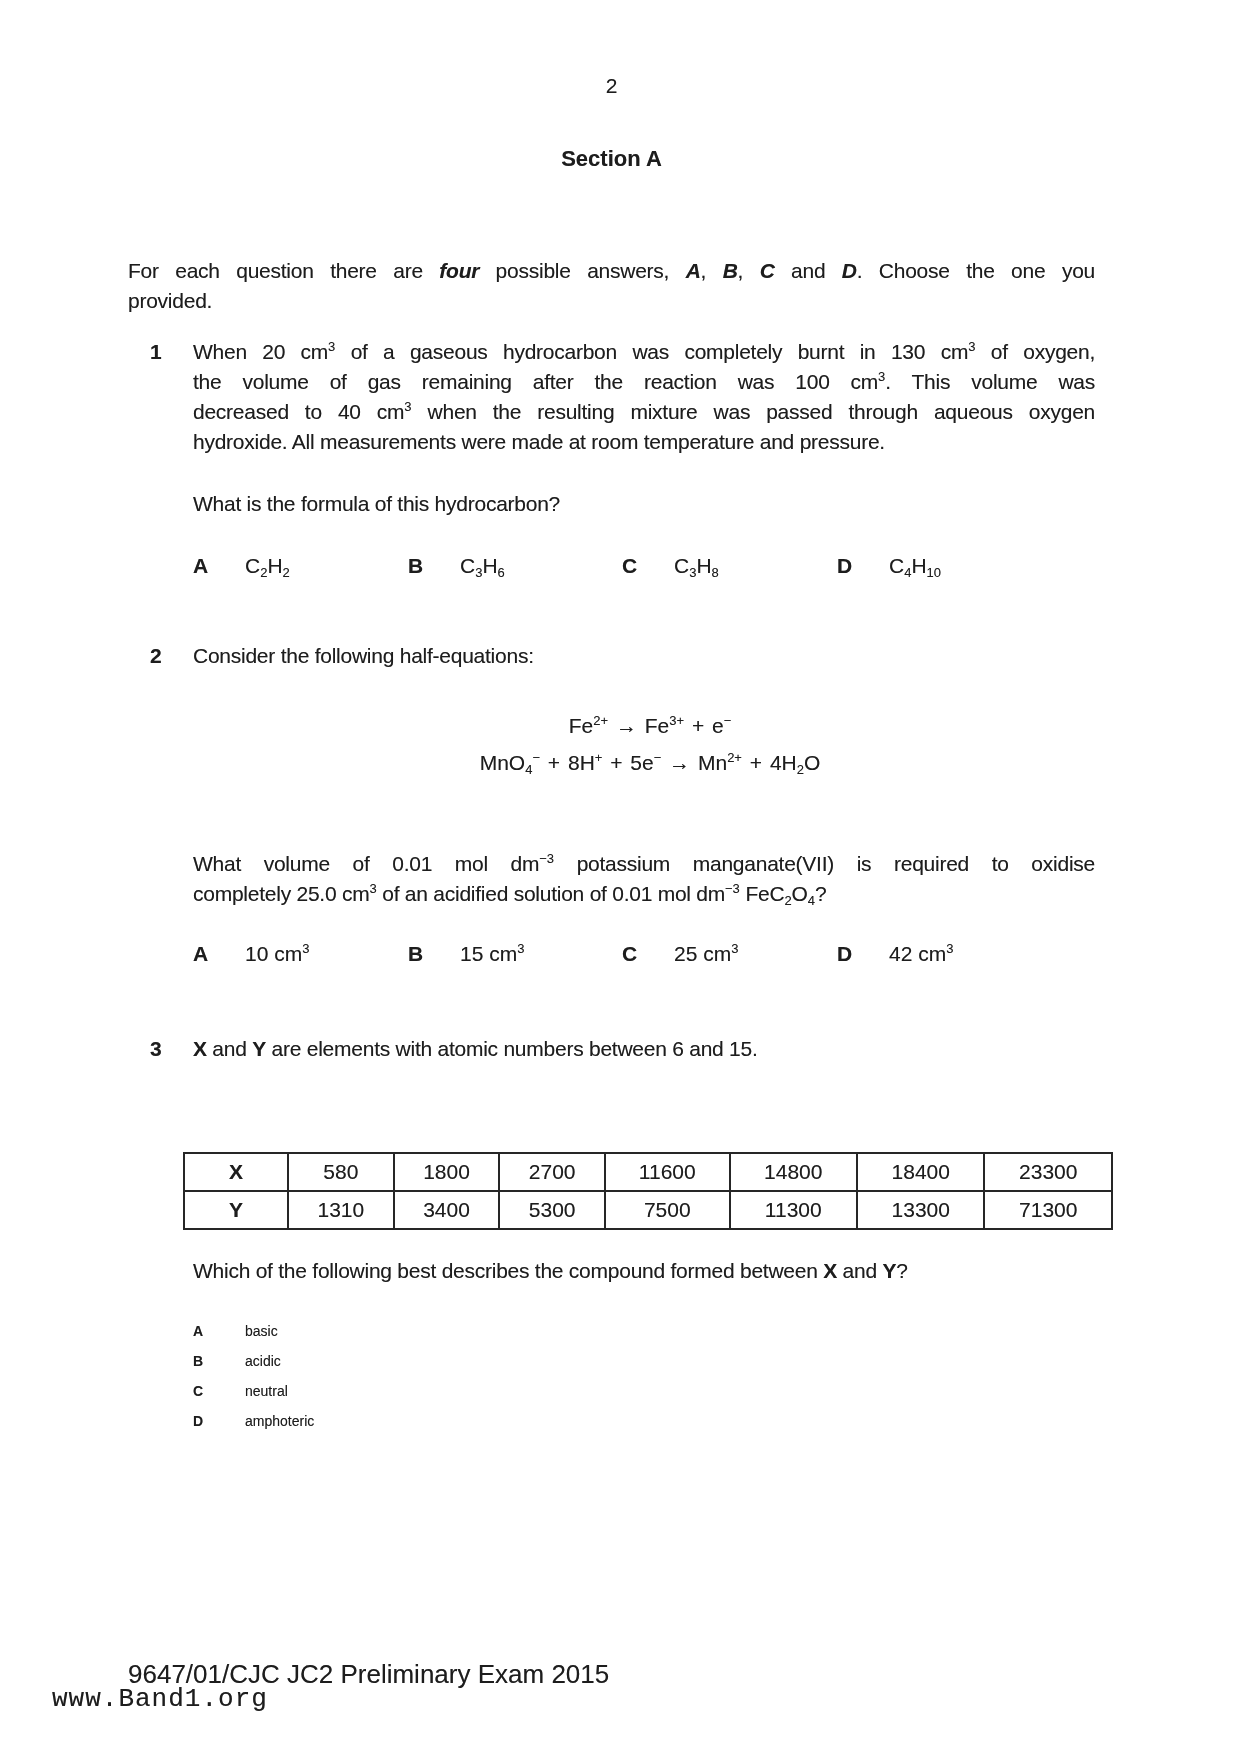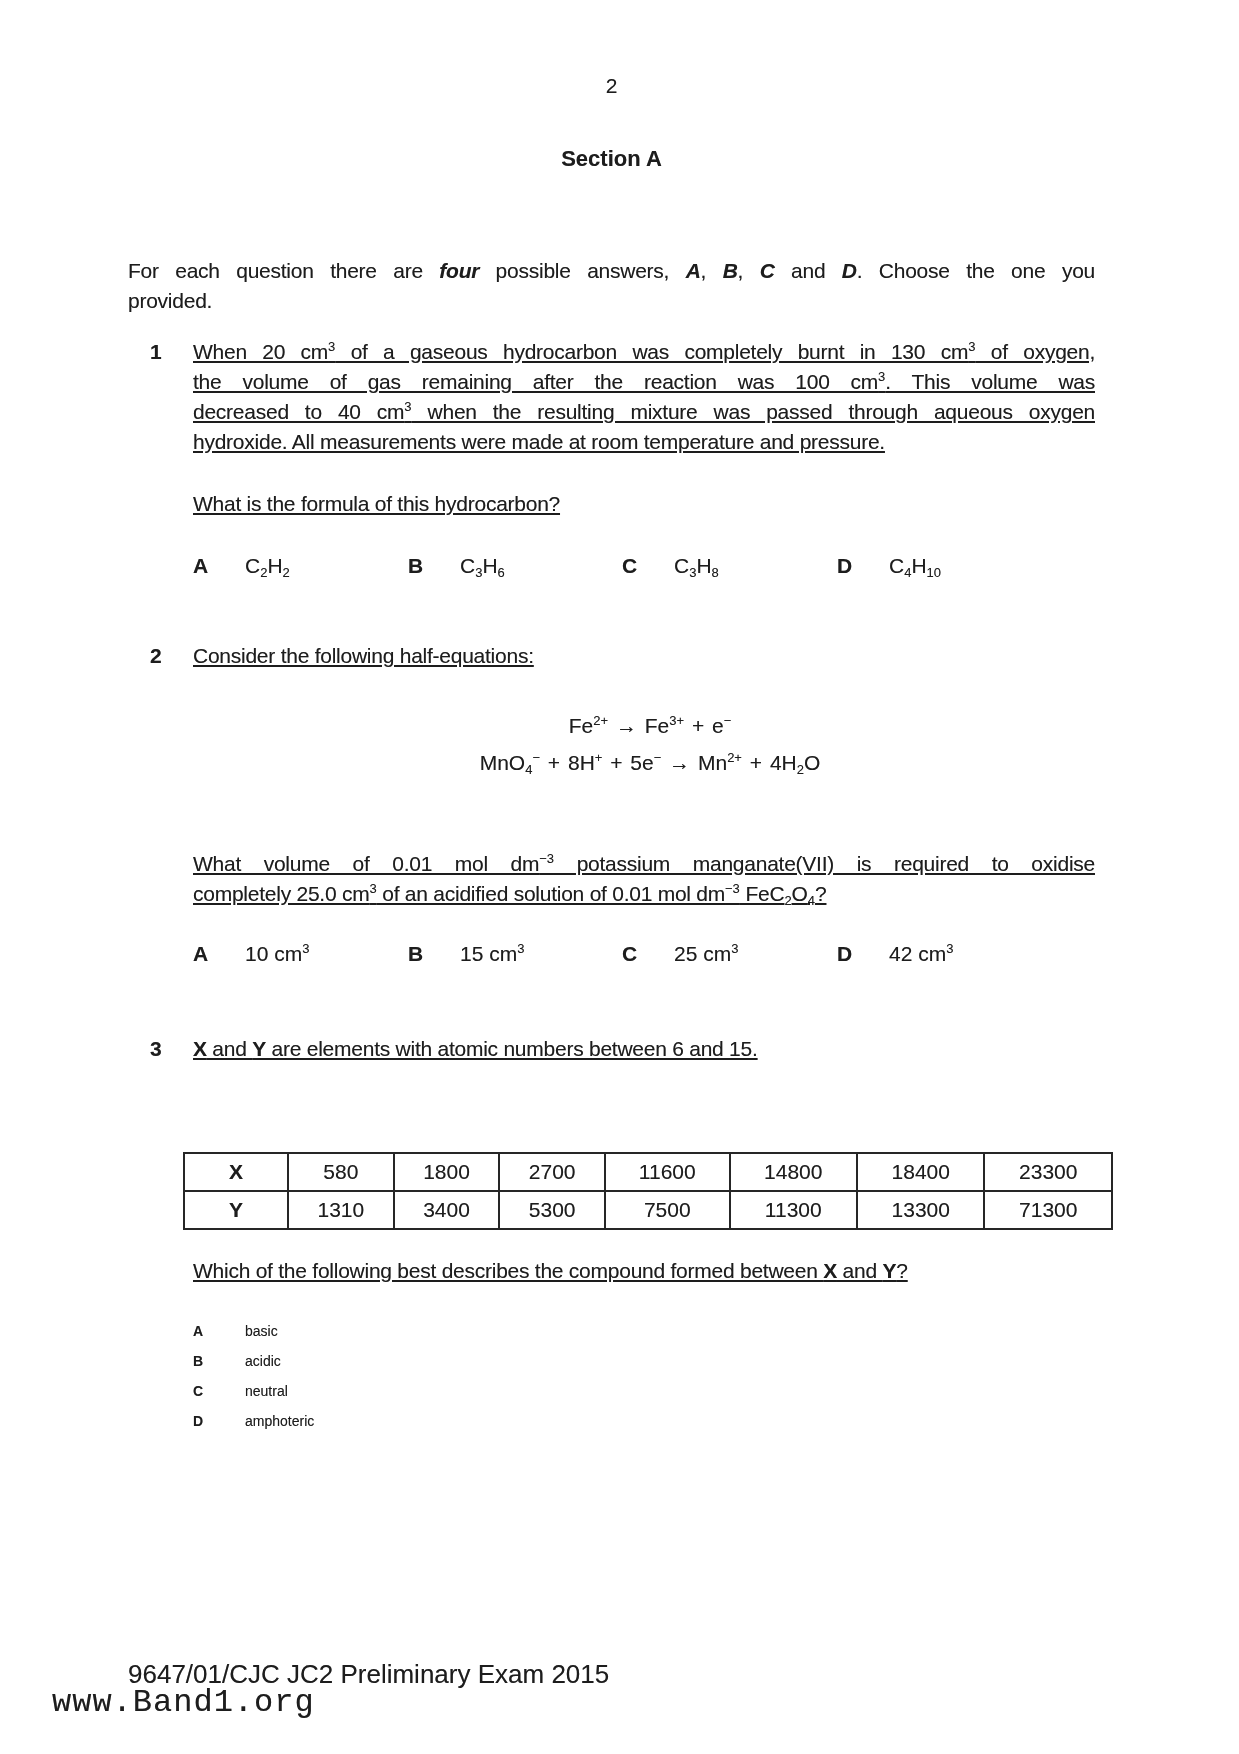--- a/index.html
+++ b/index.html
@@ -14,21 +14,21 @@
   .band { position:absolute; left:128px; width:967px; text-align:center; }
   .page-num { top:74px; font-size:21px; }
   .section-title { top:146px; font-size:22px; font-weight:bold; }
 
   .para { position:absolute; font-size:21px; line-height:30px; letter-spacing:-0.25px; }
   .intro { left:128px; width:967px; top:208px;margin-top:48px; }
   .jline { text-align:justify; }
   .jline.stretch { text-align-last:justify; }
 
   .qnum { position:absolute; left:150px; font-size:21px; line-height:30px; font-weight:bold; }
-  .qbody { left:193px; width:902px;text-decoration:underline; }
+  .qbody { left:193px; width:902px; }
 
   sup, sub { font-size:13px; line-height:0; position:relative; vertical-align:baseline; letter-spacing:0; }
   sup { top:-8px; }
   sub { top:4px; }
   .b  { font-weight:bold; }
   .bi { font-weight:bold; font-style:italic; }
 
   .equations { position:absolute; left:200px; width:900px; text-align:center; font-size:21px; }
   .equation { line-height:37px; word-spacing:2px; }
 
@@ -36,21 +36,21 @@
   .olet { font-weight:bold; flex:none; width:52px; }
 
   .vopts { position:absolute; left:193px; top:1316px; font-size:14px; line-height:30px; }
   .vopt .olet { display:inline-block; width:52px; }
 
   .ie-table { position:absolute; left:183px; top:1152px; width:930px; border-collapse:collapse; font-size:21px; }
   .ie-table td { border:2px solid #262626; text-align:center; height:38px; padding:0 4px; }
   .ie-table td.rowhead { font-weight:bold; width:104px; }
 
   .footer { position:absolute; left:128px; width:967px; top:1659px; font-size:26px; }
-  .watermark { position:absolute; left:52px; top:1684px; font-family:"Liberation Mono", monospace; font-size:32px; letter-spacing:1px;text-align:center; }
+  .watermark { position:absolute; left:52px; top:1684px; font-family:"Liberation Mono", monospace; font-size:26px; letter-spacing:1px;text-align:center; }
 </style>
 </head>
 <body>
 
 <div class="page">
 
   <div class="band page-num">2</div>
   <div class="band section-title">Section A</div>
 
   <div class="para intro">

